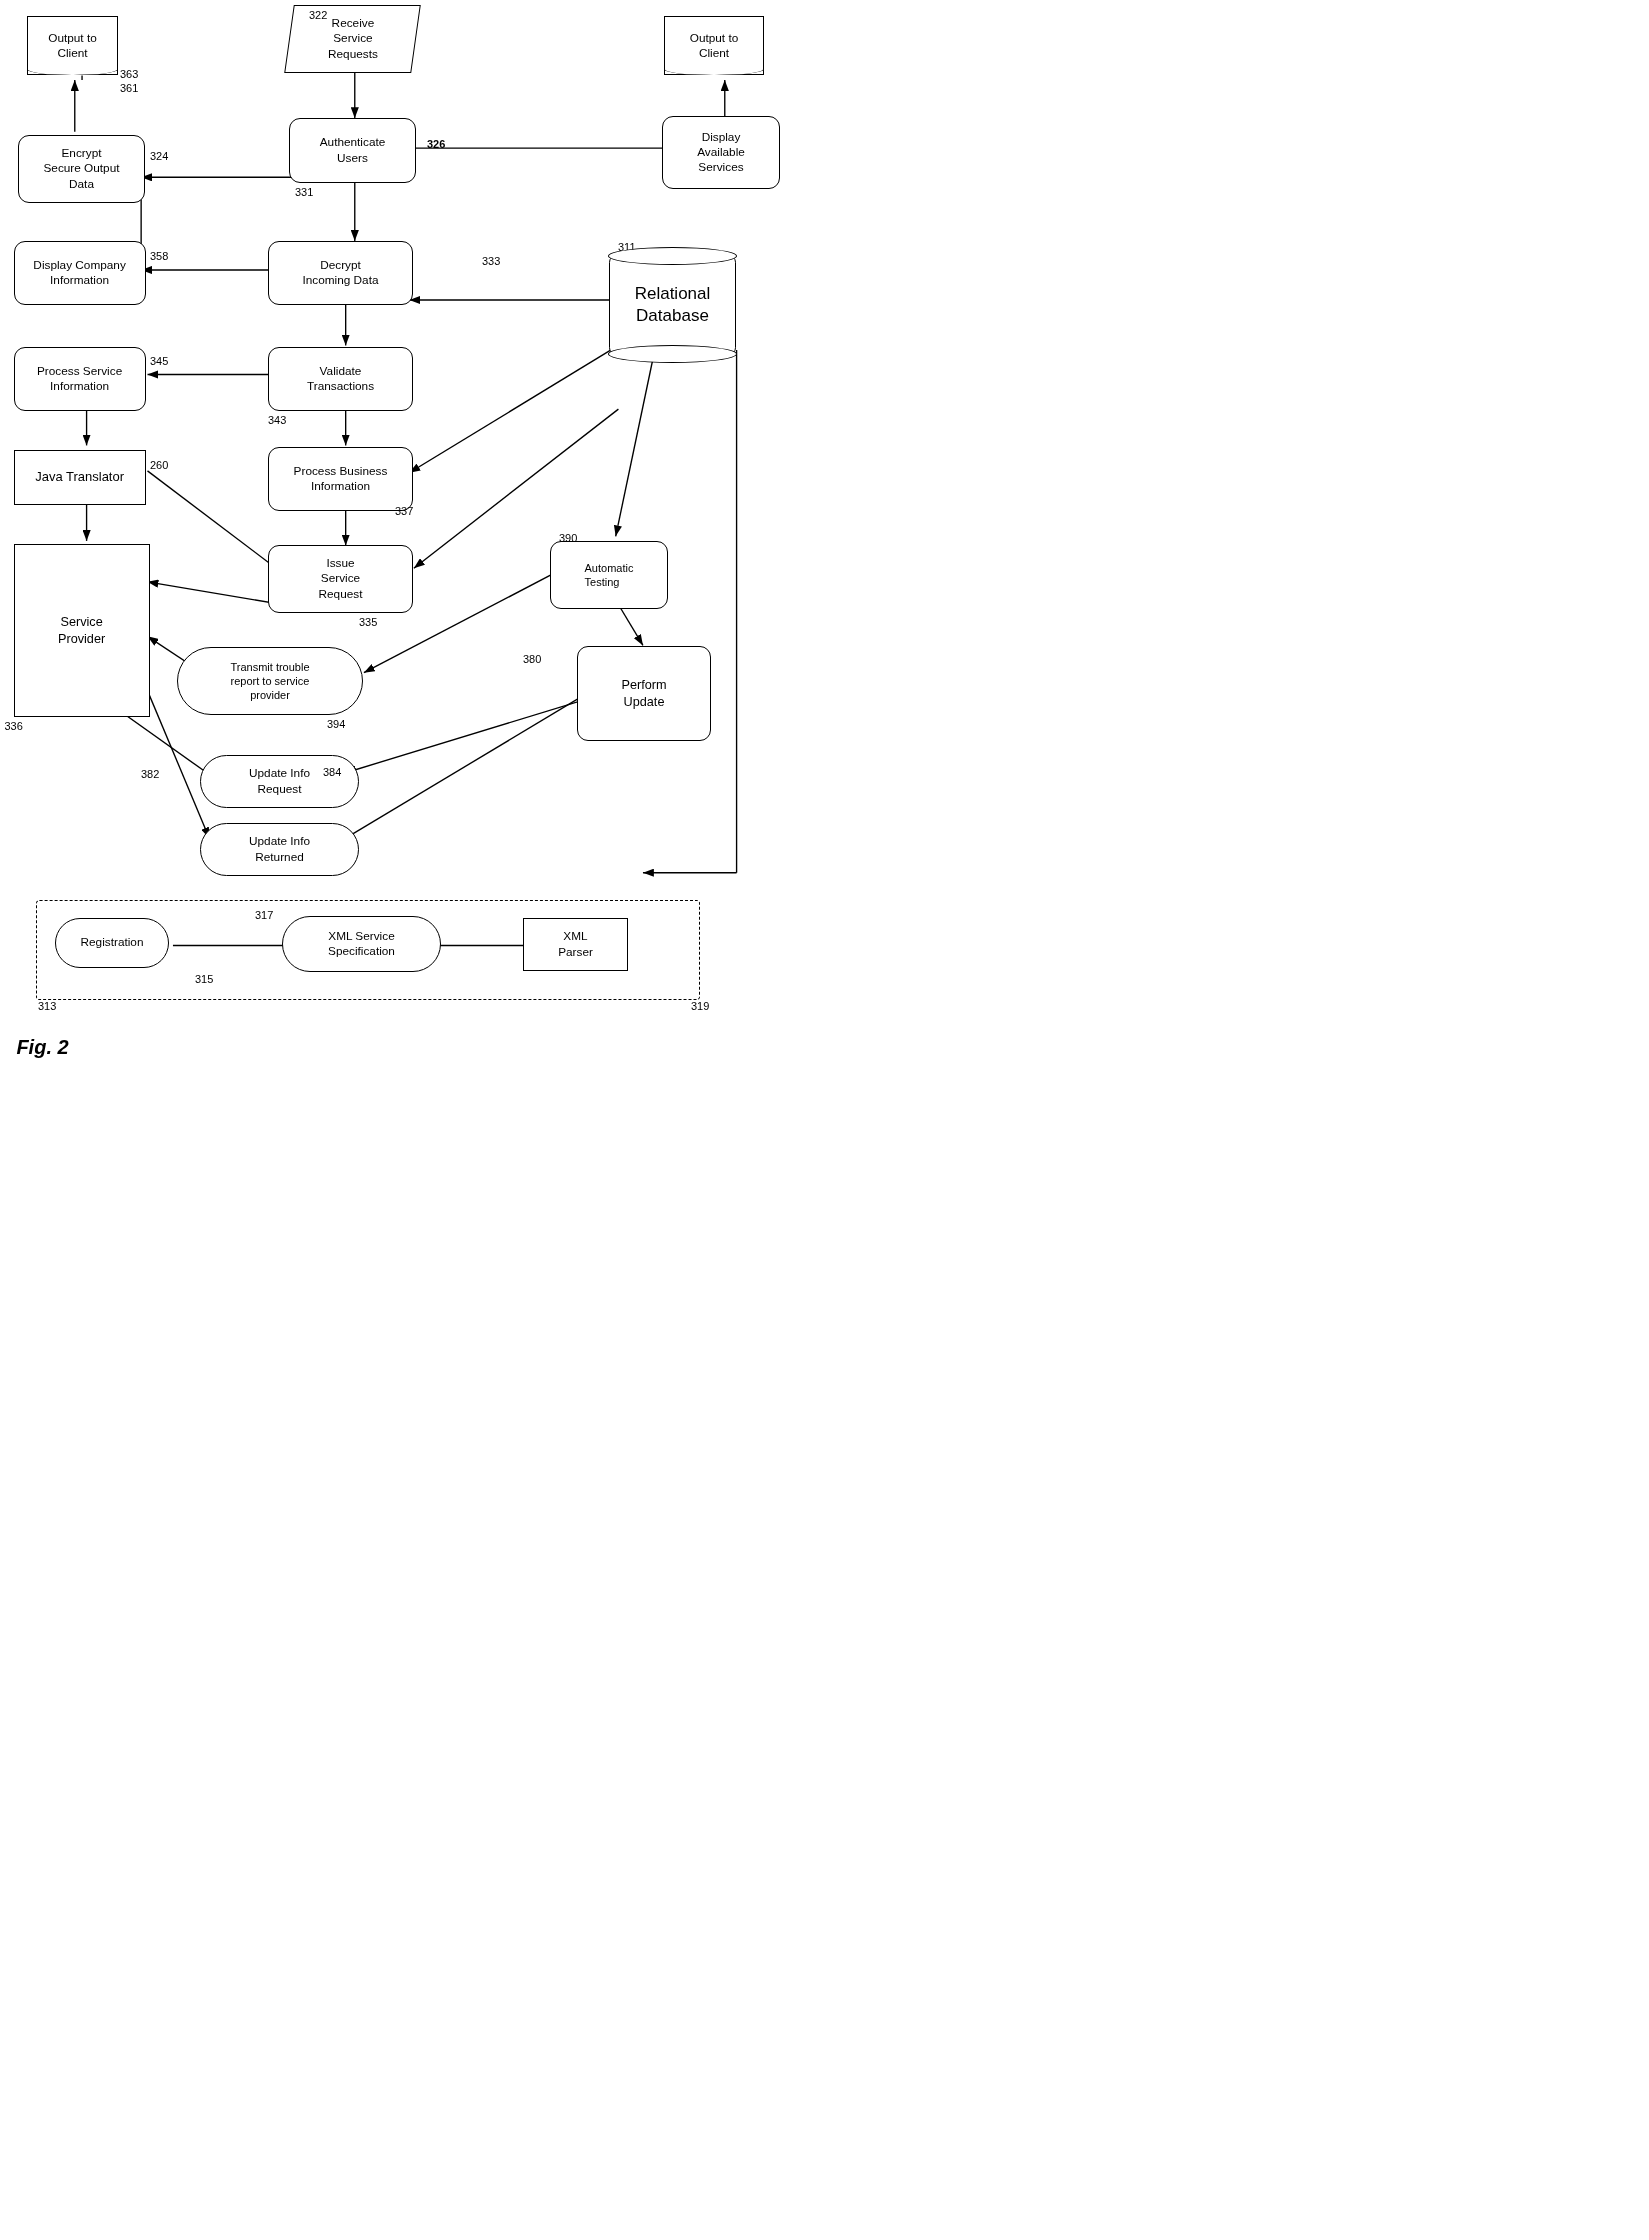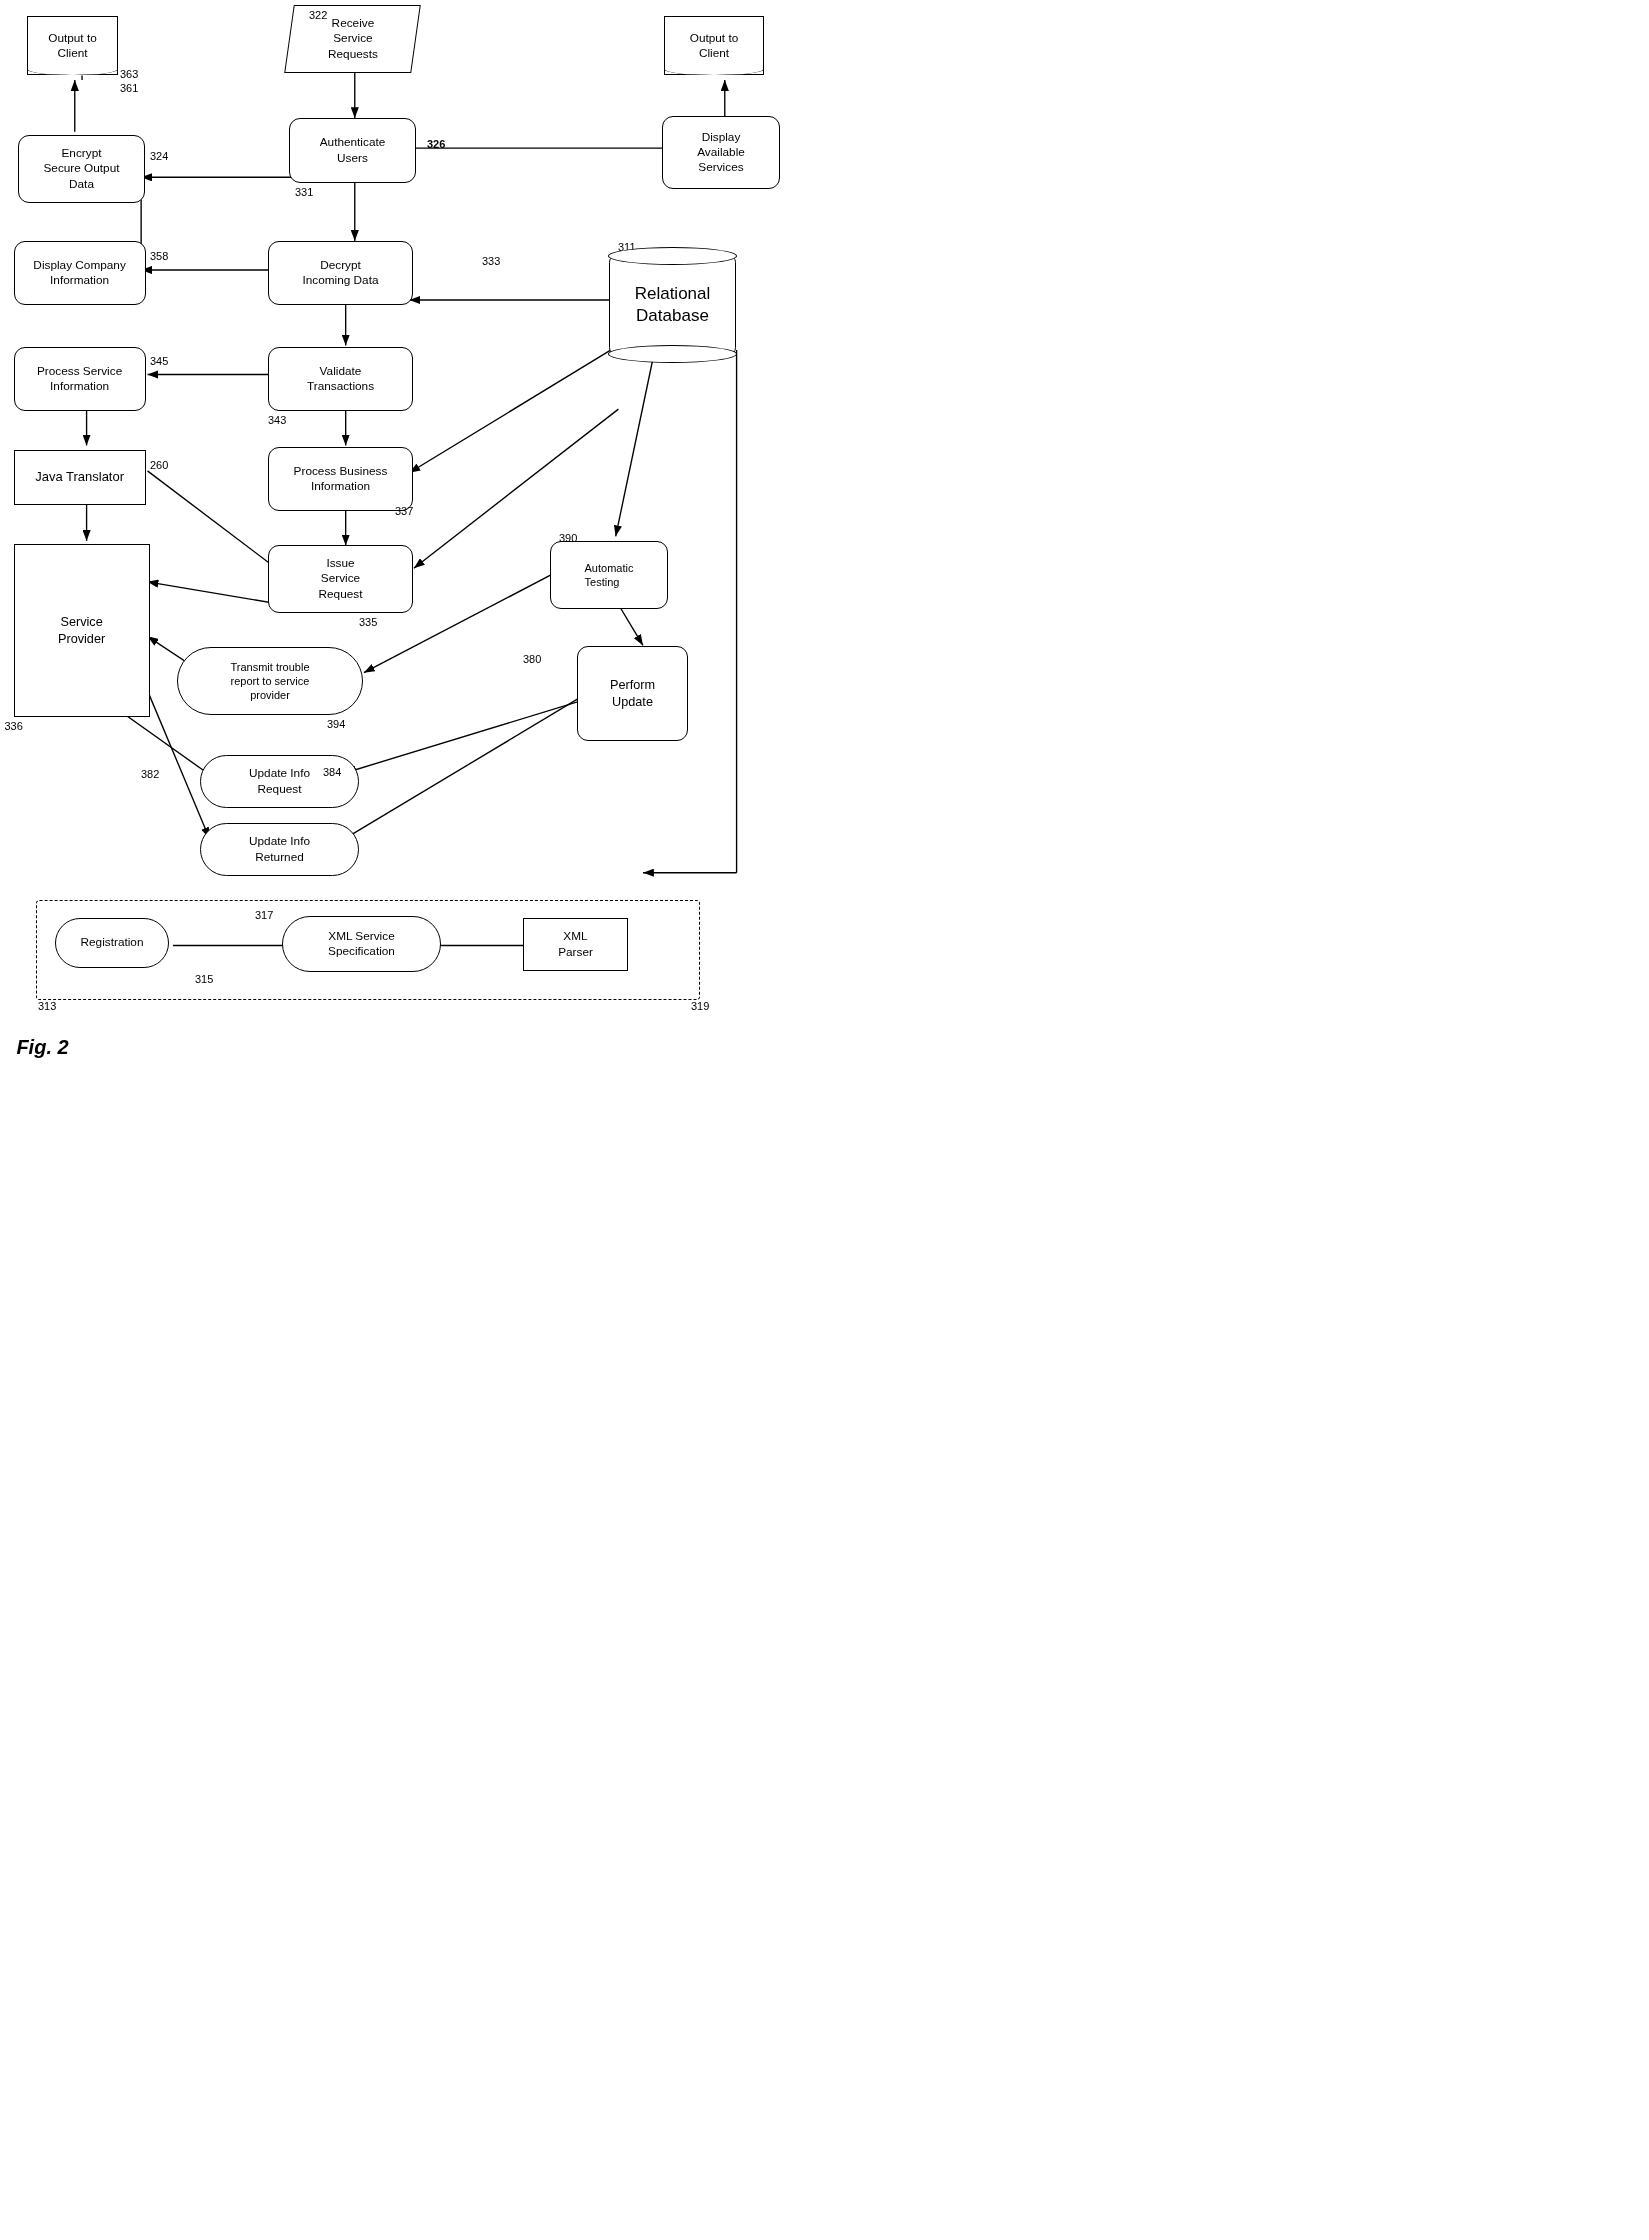--- a/index.html
+++ b/index.html
@@ -261,21 +261,21 @@
   </div>
   <span class="note-num" style="left:559px; top:532px;">390</span>
 
   <div class="node stadium" style="left:177px; top:647px; width:186px; height:68px;">
     <span style="font-size:11px; text-align:center; white-space:pre-line;">Transmit trouble
 report to service
 provider</span>
   </div>
   <span class="note-num" style="left:327px; top:718px;">394</span>
 
-  <div class="node rounded-box" style="left:577px; top:646px; width:111px; height:95px;">
+  <div class="node rounded-box" style="left:577px; top:646px; width:134px; height:95px;">
     <span style="font-size:12.7px; text-align:center; white-space:pre-line;">Perform
 Update</span>
   </div>
   <span class="note-num" style="left:523px; top:653px;">380</span>
 
   <div class="node stadium" style="left:200px; top:755px; width:159px; height:53px;">
     <span style="font-size:11.8px; text-align:center; white-space:pre-line;">Update Info
 Request</span>
   </div>
   <span class="note-num" style="left:141px; top:768px;">382</span>

